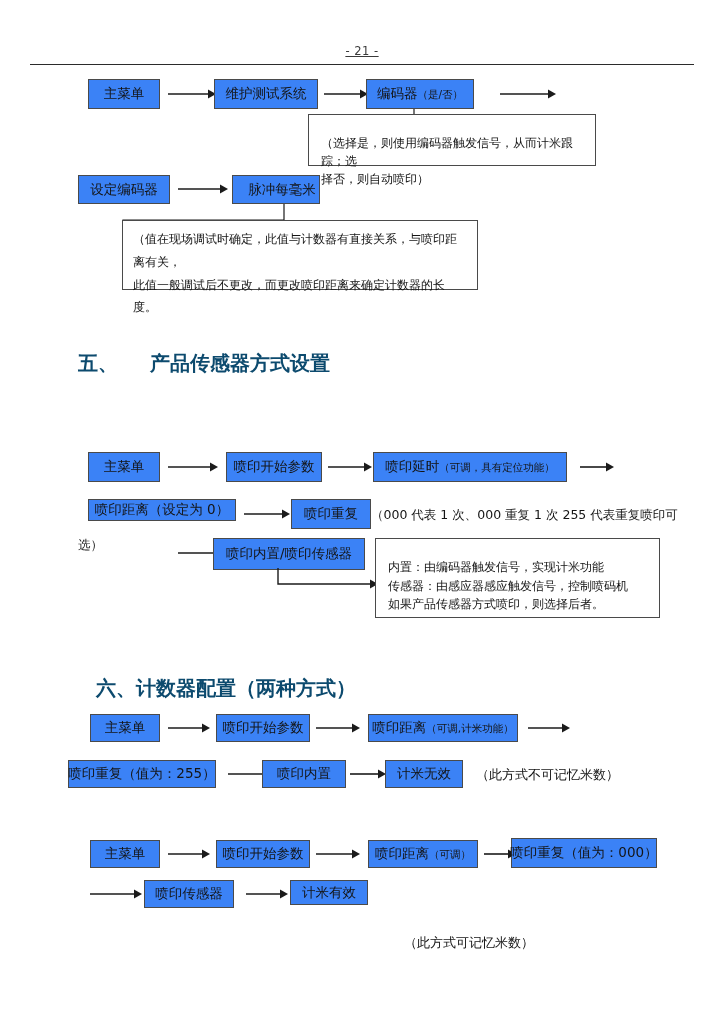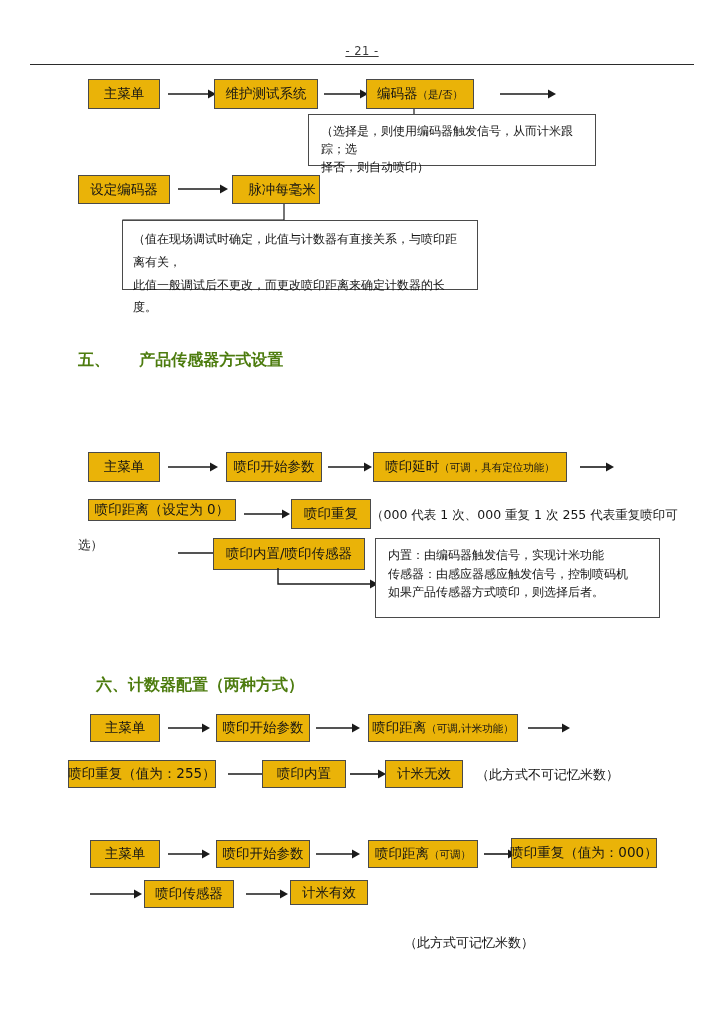--- a/index.html
+++ b/index.html
@@ -38,21 +38,21 @@
     width: 664px;
     height: 0;
     border-top: 1.4px solid #2b2b2b;
   }
 
   
   .node {
     position: absolute;
     box-sizing: border-box;
     border: 1.2px solid #4a4a4a;
-    background: #eab308;
+    background: #3b82f6;
     display: flex;
     align-items: center;
     justify-content: center;
     font-size: 13.5px;
     line-height: 1.15;
     white-space: nowrap;
     color: #141414;
   }
   .node .sm {
     font-size: 10.5px;
@@ -63,21 +63,21 @@
     box-sizing: border-box;
     border: 1.1px solid #4a4a4a;
     background: #ffffff;
     font-size: 12px;
     line-height: 1.9;
     color: #141414;
     padding: 7px 10px 6px 10px;
   }
   .note.tight {
     line-height: 1.5;
-    padding: 7px 12px;
+    padding: 19px 12px;
   }
   .note p { margin: 0; }
 
   
   .free-text {
     position: absolute;
     font-size: 13px;
     line-height: 1.3;
     white-space: nowrap;
     color: #141414;
@@ -93,22 +93,22 @@
   .arrow svg { display: block; overflow: visible; }
 
   
   .elbow { position: absolute; }
   .elbow svg { display: block; overflow: visible; }
 
   
   .section-heading {
     position: absolute;
     font-weight: bold;
-    font-size: 16px;
-    color: #4d7c0f;
+    font-size: 20px;
+    color: #0c4a6e;
     white-space: nowrap;
   }
 </style>
 </head>
 <body>
 
 <div id="page">
 
   <div class="page-number">- 21 -</div>
   <div class="header-rule"></div>

